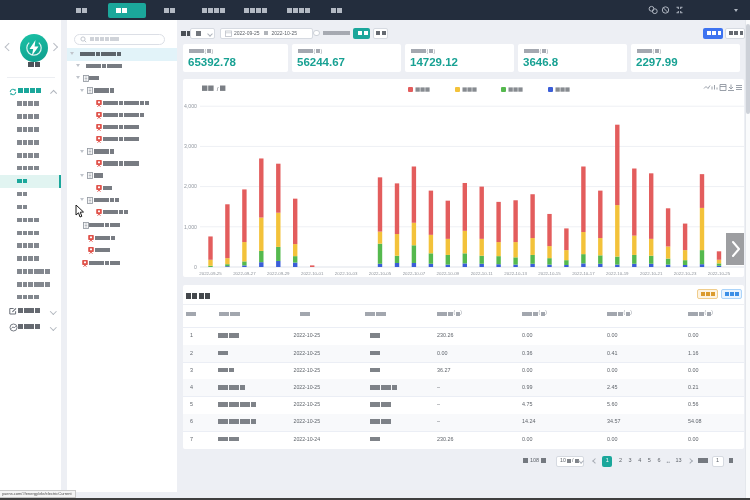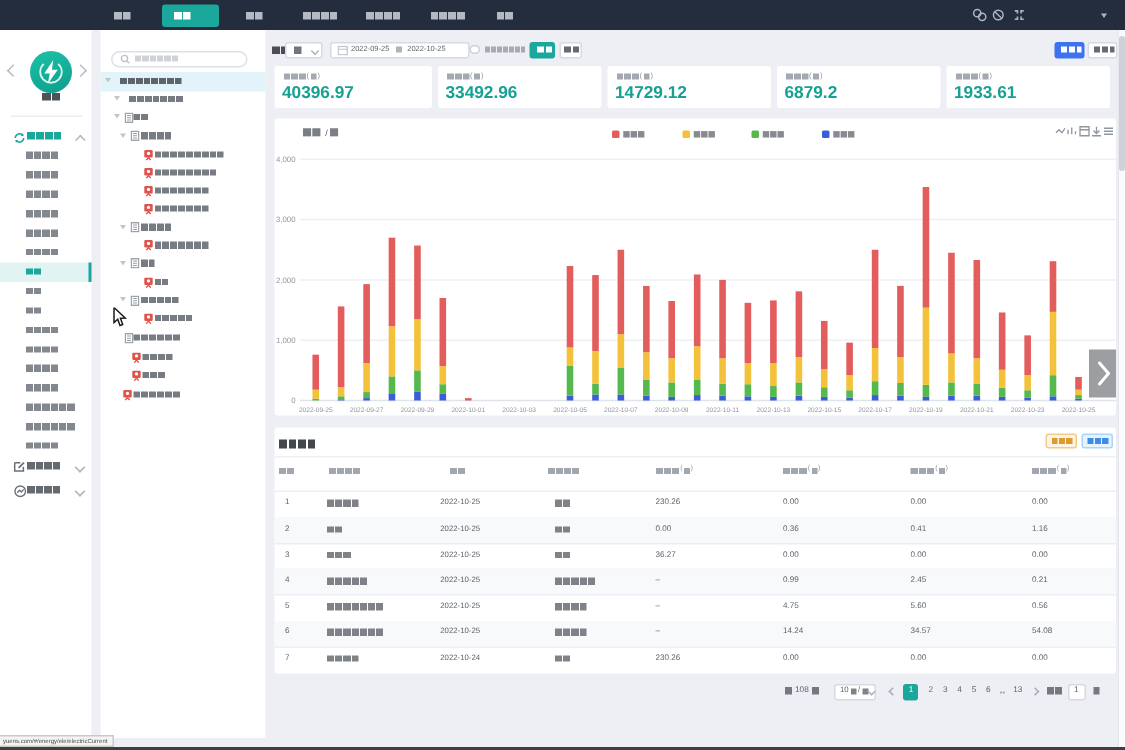--- a/index.html
+++ b/index.html
@@ -198,45 +198,45 @@
 <div style="position:absolute;left:376.0px;top:30.8px;height:4.60px;width:10.4px;background:repeating-linear-gradient(90deg,#4a4f57 0 4.40px,transparent 4.40px 6.00px);opacity:0.85;"></div>
 <div style="position:absolute;left:703.0px;top:28.0px;width:19.5px;height:10.5px;background:#3e73f0;border-radius:2px;box-sizing:border-box"></div>
 <div style="position:absolute;left:706.5px;top:30.9px;height:4.40px;width:14.8px;background:repeating-linear-gradient(90deg,#ffffff 0 4.00px,transparent 4.00px 5.40px);"></div>
 <div style="position:absolute;left:725.0px;top:28.0px;width:19.5px;height:10.5px;background:#fff;border:1px solid #d6dae1;border-radius:2px;box-sizing:border-box"></div>
 <div style="position:absolute;left:728.5px;top:30.9px;height:4.40px;width:14.8px;background:repeating-linear-gradient(90deg,#4a4f57 0 4.00px,transparent 4.00px 5.40px);opacity:0.85;"></div>
 <div style="position:absolute;left:183.0px;top:44.0px;width:105.0px;height:27.5px;background:#fff;border-radius:2px;box-sizing:border-box"></div>
 <div style="position:absolute;left:188.5px;top:48.8px;height:4.60px;width:15.1px;background:repeating-linear-gradient(90deg,#8d929c 0 4.60px,transparent 4.60px 5.24px);opacity:0.8;"></div>
 <div style="position:absolute;left:204.4px;top:48.6px;font-size:5.0px;line-height:5.0px;color:#8d929c;font-weight:normal;white-space:nowrap">(</div>
 <div style="position:absolute;left:206.8px;top:48.8px;height:4.60px;width:4.6px;background:repeating-linear-gradient(90deg,#8d929c 0 4.60px,transparent 4.60px 5.24px);opacity:0.8;"></div>
 <div style="position:absolute;left:211.6px;top:48.6px;font-size:5.0px;line-height:5.0px;color:#8d929c;font-weight:normal;white-space:nowrap">)</div>
-<div style="position:absolute;left:188.0px;top:56.5px;font-size:11.5px;line-height:11.5px;color:#18a193;font-weight:bold;white-space:nowrap">40396.97</div>
+<div style="position:absolute;left:188.0px;top:56.5px;font-size:11.5px;line-height:11.5px;color:#18a193;font-weight:bold;white-space:nowrap">65392.78</div>
 <div style="position:absolute;left:292.0px;top:44.0px;width:109.0px;height:27.5px;background:#fff;border-radius:2px;box-sizing:border-box"></div>
 <div style="position:absolute;left:297.5px;top:48.8px;height:4.60px;width:15.1px;background:repeating-linear-gradient(90deg,#8d929c 0 4.60px,transparent 4.60px 5.24px);opacity:0.8;"></div>
 <div style="position:absolute;left:313.4px;top:48.6px;font-size:5.0px;line-height:5.0px;color:#8d929c;font-weight:normal;white-space:nowrap">(</div>
 <div style="position:absolute;left:315.8px;top:48.8px;height:4.60px;width:4.6px;background:repeating-linear-gradient(90deg,#8d929c 0 4.60px,transparent 4.60px 5.24px);opacity:0.8;"></div>
 <div style="position:absolute;left:320.6px;top:48.6px;font-size:5.0px;line-height:5.0px;color:#8d929c;font-weight:normal;white-space:nowrap">)</div>
-<div style="position:absolute;left:297.0px;top:56.5px;font-size:11.5px;line-height:11.5px;color:#18a193;font-weight:bold;white-space:nowrap">33492.96</div>
+<div style="position:absolute;left:297.0px;top:56.5px;font-size:11.5px;line-height:11.5px;color:#18a193;font-weight:bold;white-space:nowrap">56244.67</div>
 <div style="position:absolute;left:405.0px;top:44.0px;width:109.0px;height:27.5px;background:#fff;border-radius:2px;box-sizing:border-box"></div>
 <div style="position:absolute;left:410.5px;top:48.8px;height:4.60px;width:15.1px;background:repeating-linear-gradient(90deg,#8d929c 0 4.60px,transparent 4.60px 5.24px);opacity:0.8;"></div>
 <div style="position:absolute;left:426.4px;top:48.6px;font-size:5.0px;line-height:5.0px;color:#8d929c;font-weight:normal;white-space:nowrap">(</div>
 <div style="position:absolute;left:428.8px;top:48.8px;height:4.60px;width:4.6px;background:repeating-linear-gradient(90deg,#8d929c 0 4.60px,transparent 4.60px 5.24px);opacity:0.8;"></div>
 <div style="position:absolute;left:433.6px;top:48.6px;font-size:5.0px;line-height:5.0px;color:#8d929c;font-weight:normal;white-space:nowrap">)</div>
 <div style="position:absolute;left:410.0px;top:56.5px;font-size:11.5px;line-height:11.5px;color:#18a193;font-weight:bold;white-space:nowrap">14729.12</div>
 <div style="position:absolute;left:518.0px;top:44.0px;width:109.0px;height:27.5px;background:#fff;border-radius:2px;box-sizing:border-box"></div>
 <div style="position:absolute;left:523.5px;top:48.8px;height:4.60px;width:15.1px;background:repeating-linear-gradient(90deg,#8d929c 0 4.60px,transparent 4.60px 5.24px);opacity:0.8;"></div>
 <div style="position:absolute;left:539.4px;top:48.6px;font-size:5.0px;line-height:5.0px;color:#8d929c;font-weight:normal;white-space:nowrap">(</div>
 <div style="position:absolute;left:541.8px;top:48.8px;height:4.60px;width:4.6px;background:repeating-linear-gradient(90deg,#8d929c 0 4.60px,transparent 4.60px 5.24px);opacity:0.8;"></div>
 <div style="position:absolute;left:546.6px;top:48.6px;font-size:5.0px;line-height:5.0px;color:#8d929c;font-weight:normal;white-space:nowrap">)</div>
-<div style="position:absolute;left:523.0px;top:56.5px;font-size:11.5px;line-height:11.5px;color:#18a193;font-weight:bold;white-space:nowrap">6879.2</div>
+<div style="position:absolute;left:523.0px;top:56.5px;font-size:11.5px;line-height:11.5px;color:#18a193;font-weight:bold;white-space:nowrap">3646.8</div>
 <div style="position:absolute;left:631.0px;top:44.0px;width:109.0px;height:27.5px;background:#fff;border-radius:2px;box-sizing:border-box"></div>
 <div style="position:absolute;left:636.5px;top:48.8px;height:4.60px;width:15.1px;background:repeating-linear-gradient(90deg,#8d929c 0 4.60px,transparent 4.60px 5.24px);opacity:0.8;"></div>
 <div style="position:absolute;left:652.4px;top:48.6px;font-size:5.0px;line-height:5.0px;color:#8d929c;font-weight:normal;white-space:nowrap">(</div>
 <div style="position:absolute;left:654.8px;top:48.8px;height:4.60px;width:4.6px;background:repeating-linear-gradient(90deg,#8d929c 0 4.60px,transparent 4.60px 5.24px);opacity:0.8;"></div>
 <div style="position:absolute;left:659.6px;top:48.6px;font-size:5.0px;line-height:5.0px;color:#8d929c;font-weight:normal;white-space:nowrap">)</div>
-<div style="position:absolute;left:636.0px;top:56.5px;font-size:11.5px;line-height:11.5px;color:#18a193;font-weight:bold;white-space:nowrap">1933.61</div>
+<div style="position:absolute;left:636.0px;top:56.5px;font-size:11.5px;line-height:11.5px;color:#18a193;font-weight:bold;white-space:nowrap">2297.99</div>
 <div style="position:absolute;left:183.0px;top:79.0px;width:561.0px;height:198.0px;background:#fff;border-radius:2px;box-sizing:border-box"></div>
 <svg width="561" height="198" viewBox="0 0 561 198" style="position:absolute;left:183px;top:79px">
     <line x1="17" y1="188.0" x2="561" y2="188.0" stroke="#dfe3ea" stroke-width="1"></line>
     <text x="14" y="189.8" font-size="5.2" fill="#9298a1" text-anchor="end">0</text>
     <line x1="17" y1="147.8" x2="561" y2="147.8" stroke="#eef0f4" stroke-width="1"></line>
     <text x="14" y="149.6" font-size="5.2" fill="#9298a1" text-anchor="end">1,000</text>
     <line x1="17" y1="107.6" x2="561" y2="107.6" stroke="#eef0f4" stroke-width="1"></line>
     <text x="14" y="109.4" font-size="5.2" fill="#9298a1" text-anchor="end">2,000</text>
     <line x1="17" y1="67.4" x2="561" y2="67.4" stroke="#eef0f4" stroke-width="1"></line>
     <text x="14" y="69.2" font-size="5.2" fill="#9298a1" text-anchor="end">3,000</text>

